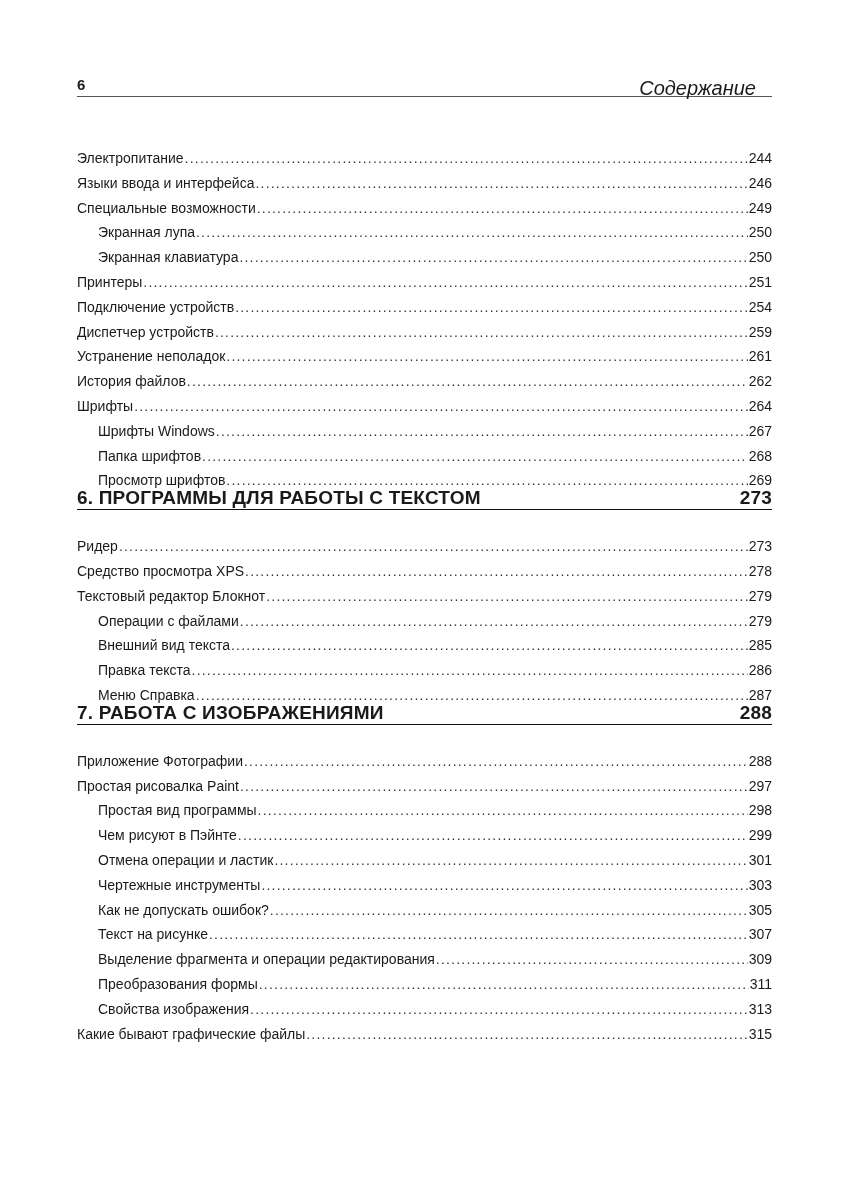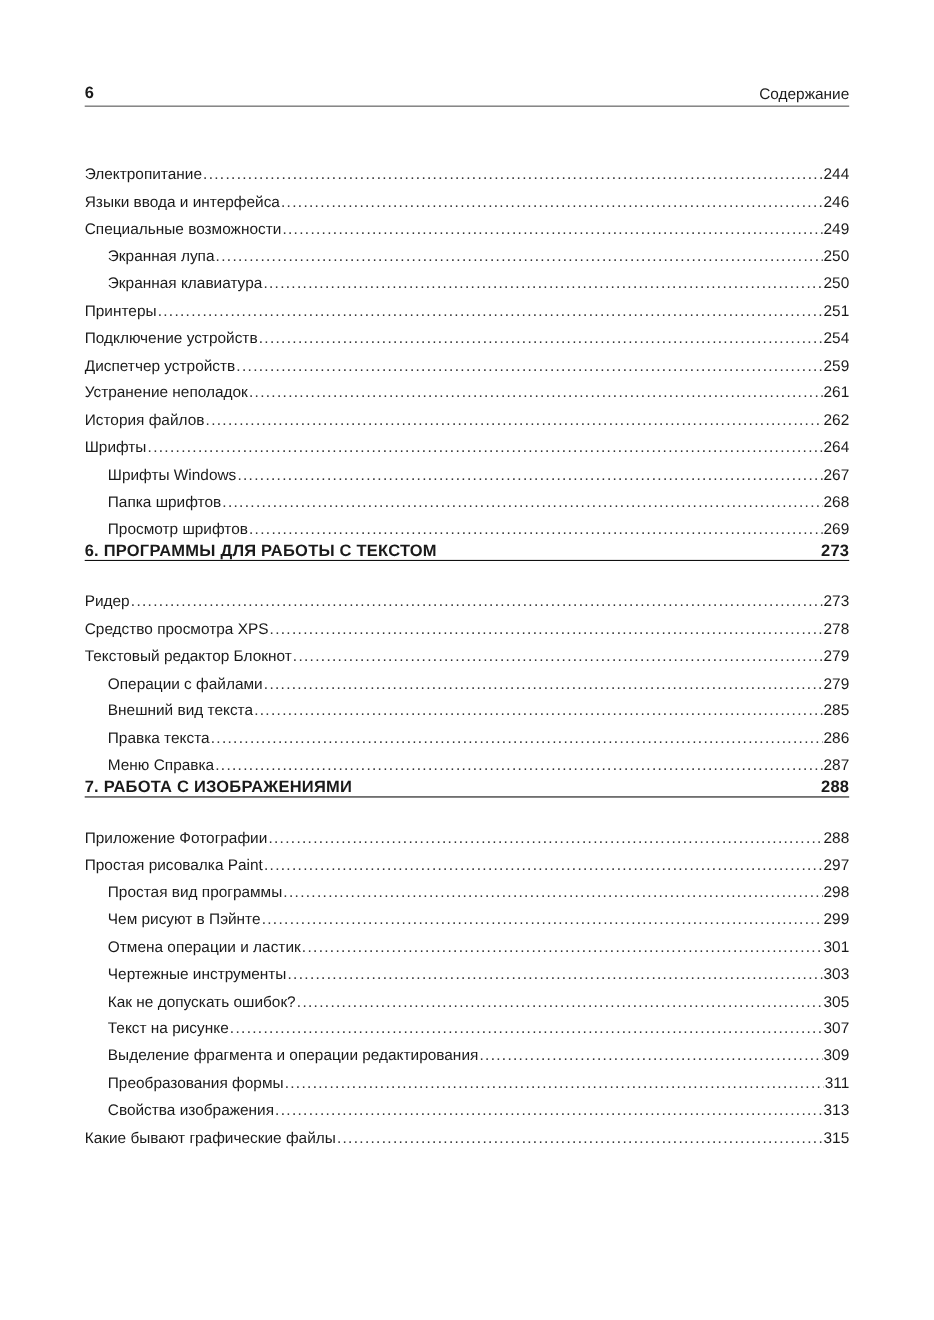--- a/index.html
+++ b/index.html
@@ -8,42 +8,42 @@
     font-family: "Liberation Sans", sans-serif; color: #1a1a1a;
   }
   .page-header {
     position: absolute; left: 77px; top: 76px; width: 695px; height: 20px;
     border-bottom: 1.5px solid #555;
   }
   .page-number {
     position: absolute; left: 0; top: 0; font-weight: bold; font-size: 15px;
   }
   .running-title {
-    position: absolute; right: 0; top: 1px; font-size: 14px;
+    position: absolute; right: 16px; top: 1px; font-size: 20px; font-style: italic;
   }
   .toc { position: absolute; left: 77px; top: 125px; width: 695px; }
   .entry {
     display: flex; align-items: baseline; height: 24.8px; line-height: 24.8px;
     font-size: 14px; white-space: nowrap;
   }
   .entry.sub { padding-left: 21px; }
   .entry .title { flex: 0 0 auto; margin-top: 21px; }
   .entry .leader {
     flex: 1 1 auto; overflow: hidden; margin: 0 1px;
     letter-spacing: 1.2px; color: #333;
   }
   .entry .leader::before {
     content: "........................................................................................................................................................................................................................................";
   }
   .entry .page { flex: 0 0 auto; }
   .chapter {
     display: flex; justify-content: space-between; align-items: flex-end;
     height: 24px; margin-top: 13px; margin-bottom: 3px;
     border-bottom: 1.5px solid #111;
-    font-weight: bold; font-size: 15px; letter-spacing: 0.2px;
+    font-weight: bold; font-size: 19px; letter-spacing: 0.2px;
   }
 </style>
 </head>
 <body>
 
 <div class="page-header">
   <span class="page-number">6</span>
   <span class="running-title">Содержание</span>
 </div>
 

